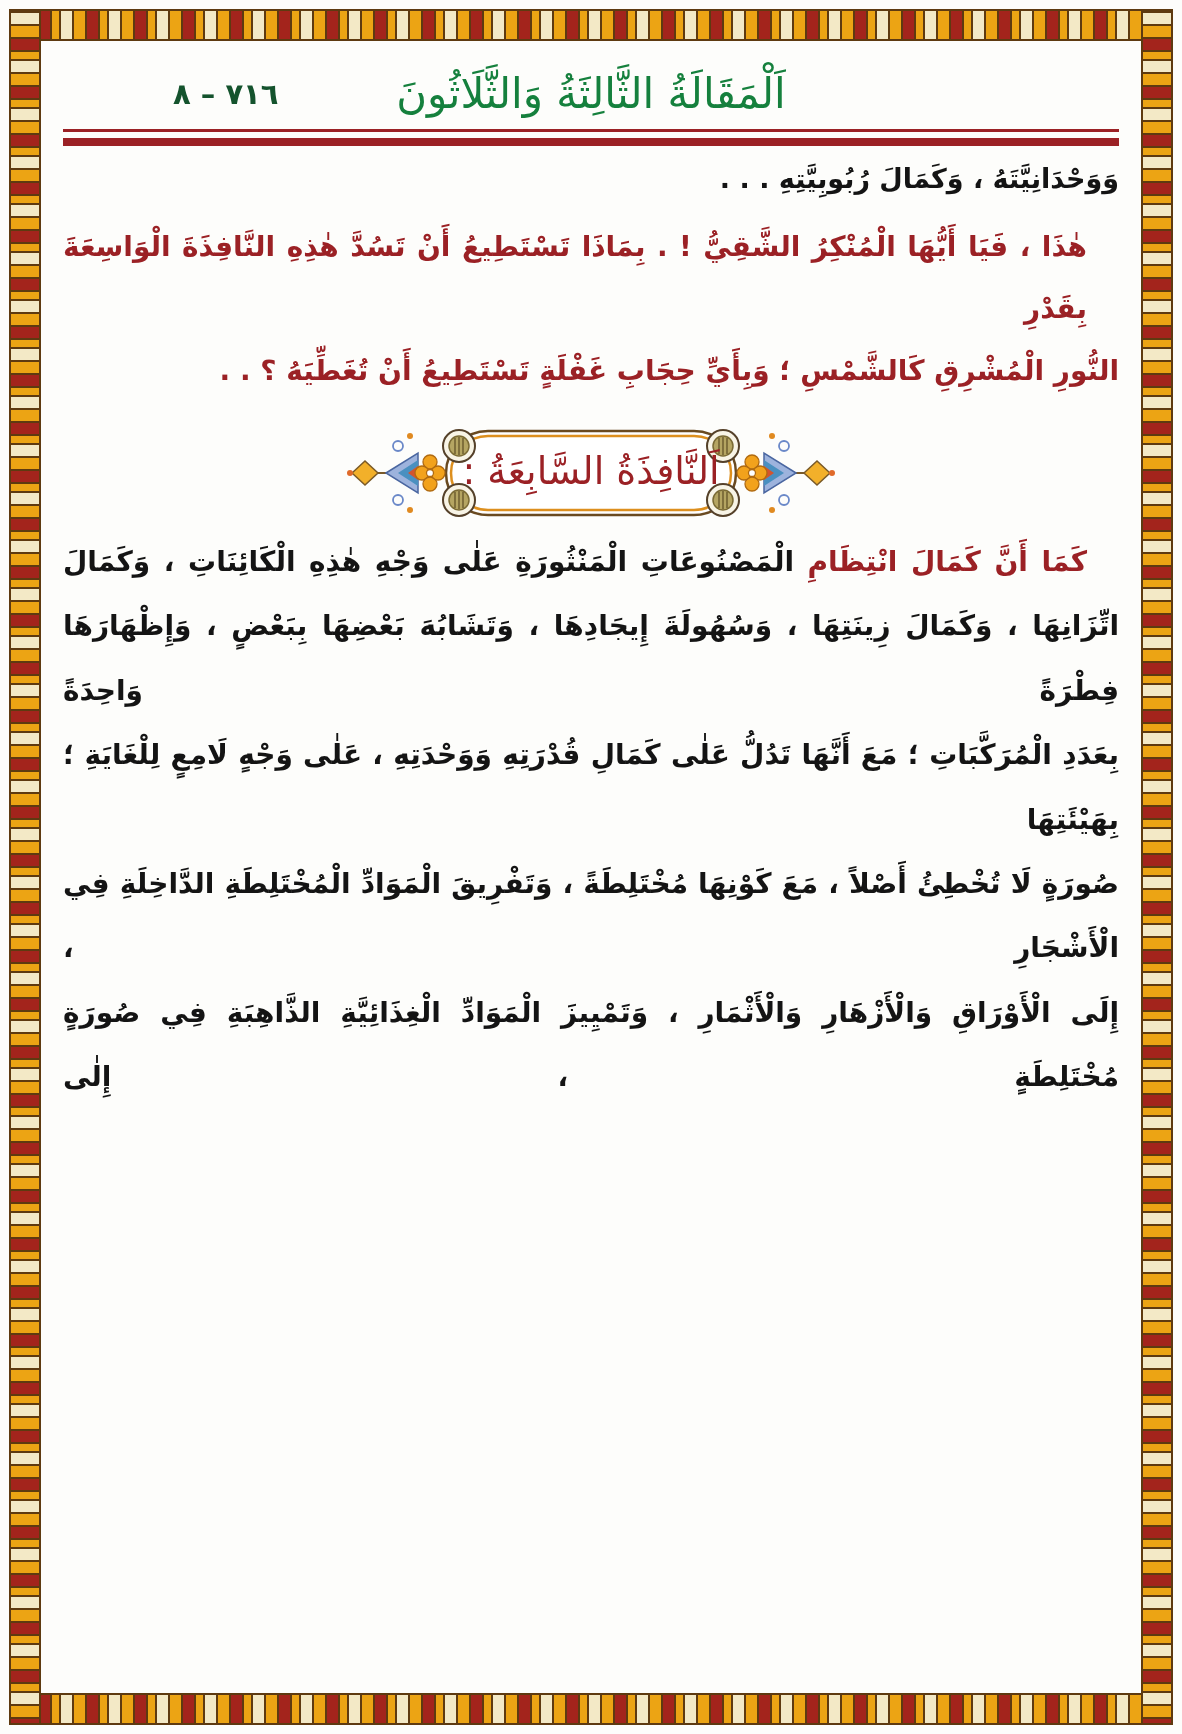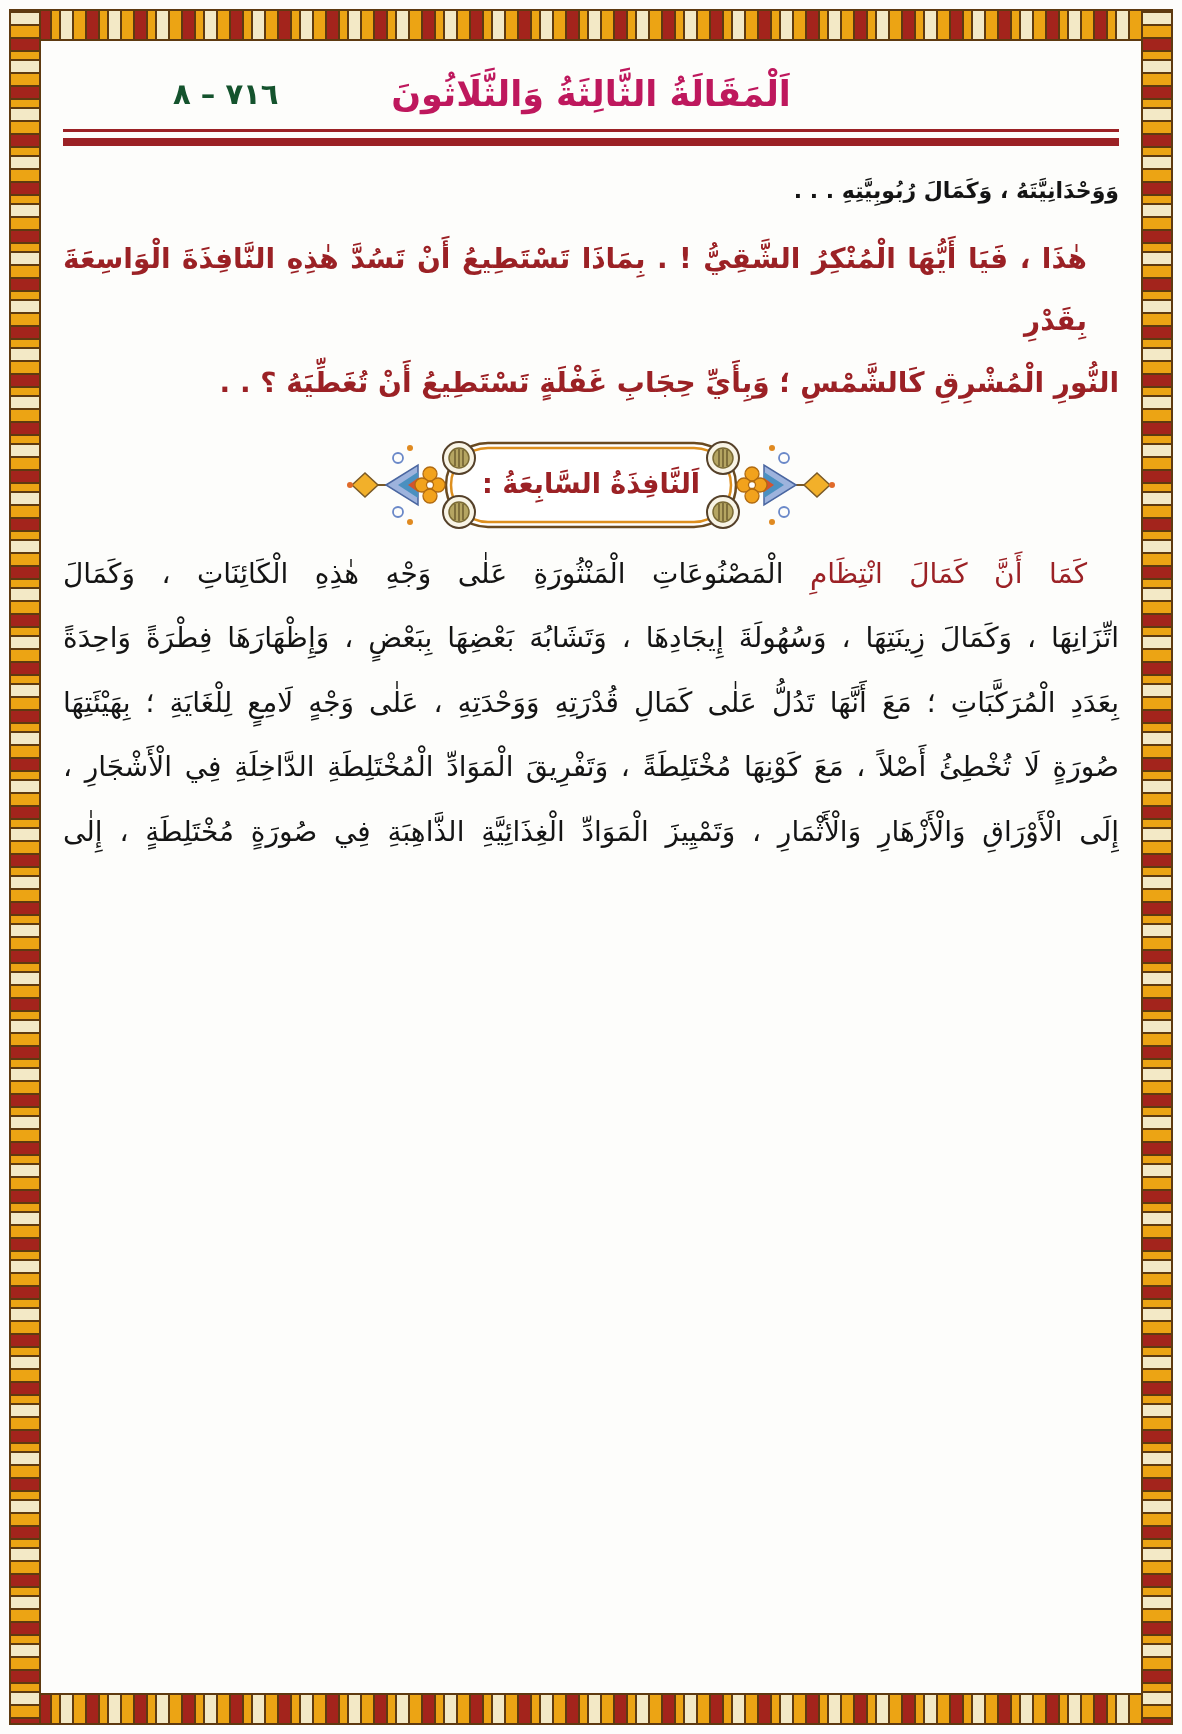--- a/index.html
+++ b/index.html
@@ -29,55 +29,55 @@
   .frame-left{left:9px;}
   .frame-right{right:9px;}
 
   
   .content{
     position:absolute;top:41px;left:53px;right:53px;bottom:41px;
     padding:0 10px;direction:rtl;
   }
   .header{position:relative;margin-top:26px;height:54px;}
   .page-title{
-    text-align:center;font-size:35px;font-weight:700;color:#be185d;
+    text-align:center;font-size:42px;font-weight:400;color:#15803d;
     line-height:54px;
   }
   .page-number{
     position:absolute;left:110px;top:0;font-size:29px;font-weight:700;
     color:#14532d;line-height:54px;direction:rtl;
   }
   .rule{
     margin-top:8px;height:6px;
     border-top:3px solid #9b2125;border-bottom:8px solid #9b2125;
   }
   .intro-line{
-    margin-top:22px;font-size:22px;font-weight:700;color:#141414;
+    margin-top:10px;font-size:27px;font-weight:700;color:#141414;
     line-height:46px;text-align:right;
   }
   .red-para{margin-top:14px;}
   .red-para .tline{
     font-size:28px;font-weight:700;color:#9b2125;line-height:62px;
     text-align:justify;text-align-last:justify;
   }
   .tline.indent{padding-right:32px;}
   .tline.lastline{text-align-last:right;}
 
   
   .banner{position:relative;width:490px;height:98px;margin:22px auto 6px auto;}
   .banner svg{position:absolute;inset:0;}
   .banner-label{
     position:absolute;inset:0;display:flex;align-items:center;justify-content:center;
-    font-size:27px;font-weight:700;color:#9b2125;padding-bottom:4px;
+    font-size:38px;font-weight:400;color:#9b2125;padding-bottom:4px;
   }
 
   
   .body-text{margin-top:8px;}
   .body-text .tline{
-    font-size:28px;font-weight:400;color:#141414;line-height:64.4px;
+    font-size:28px;font-weight:700;color:#141414;line-height:64.4px;
     text-align:justify;text-align-last:justify;
   }
   .lead-red{color:#9b2125;}
 </style>
 </head>
 <body>
 
 <div class="frame frame-h frame-top"></div>
 <div class="frame frame-h frame-bottom"></div>
 <div class="frame frame-v frame-left"></div>

